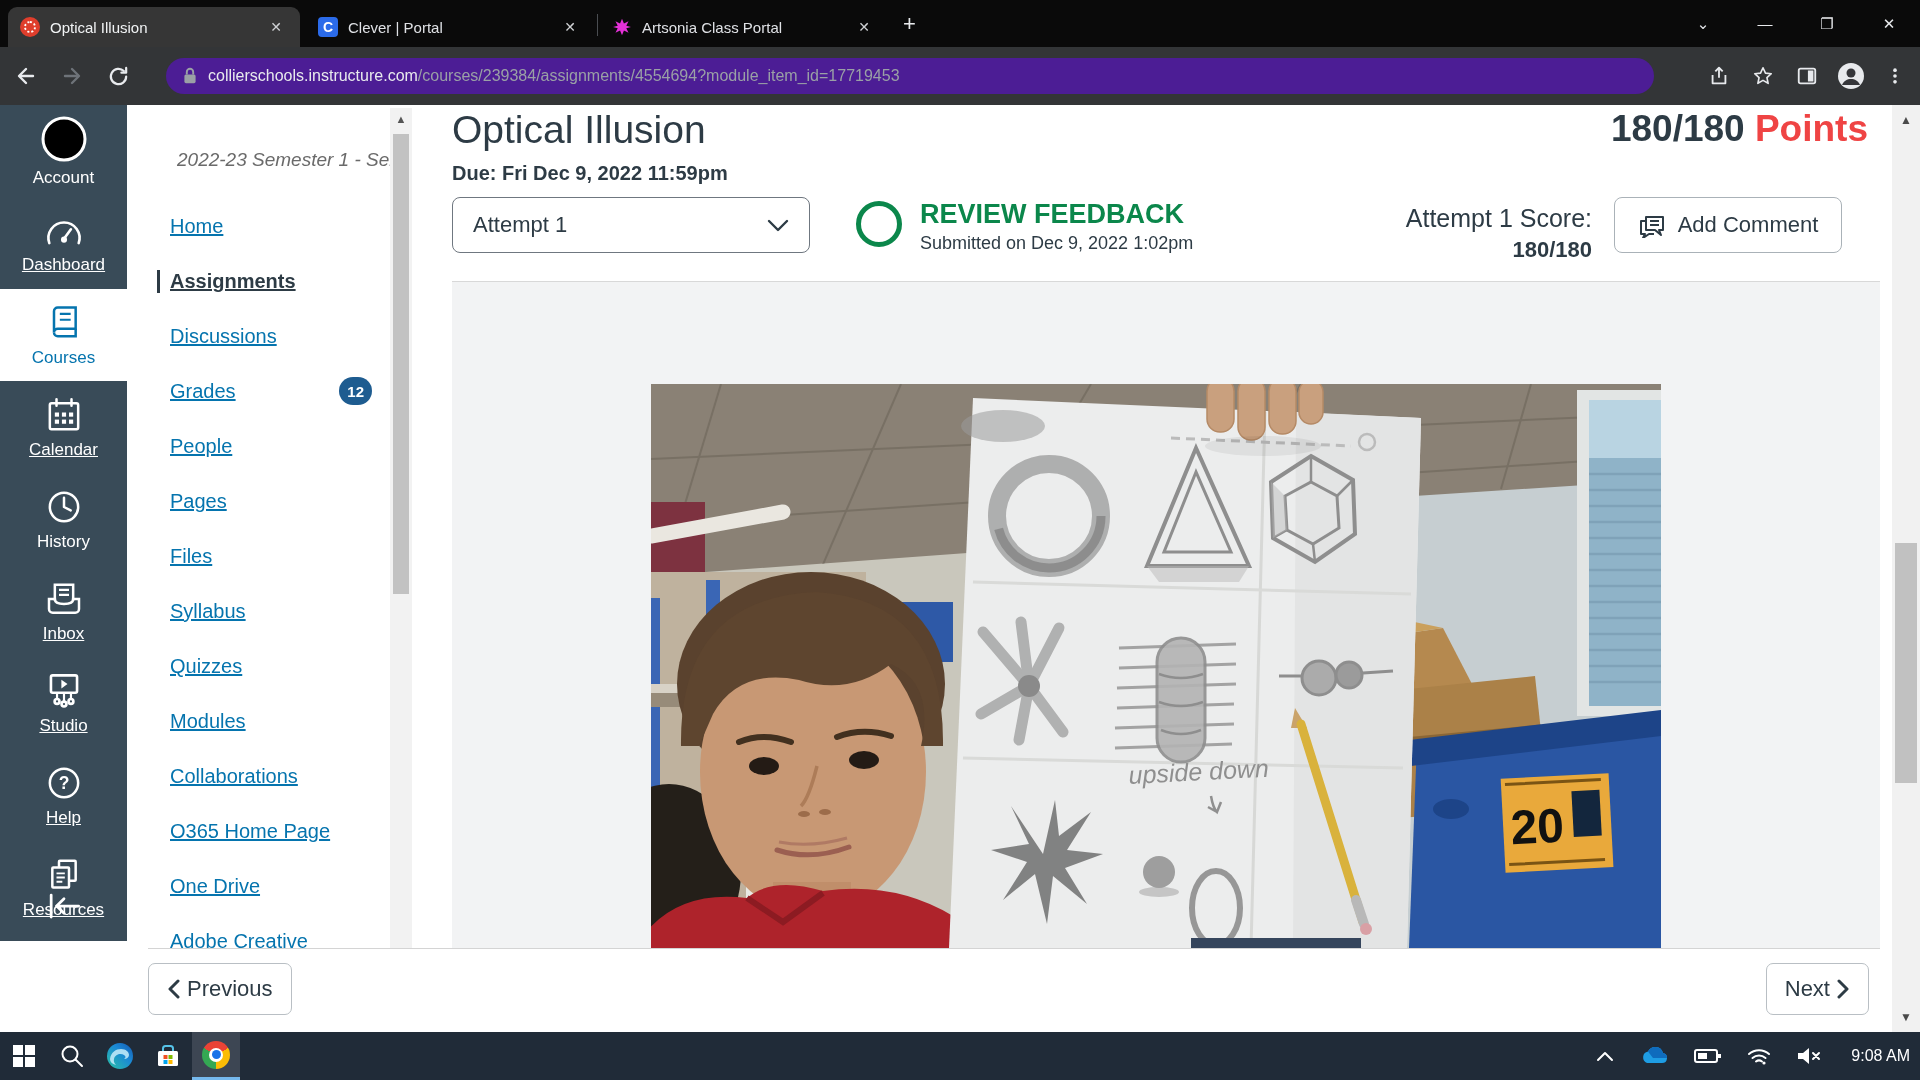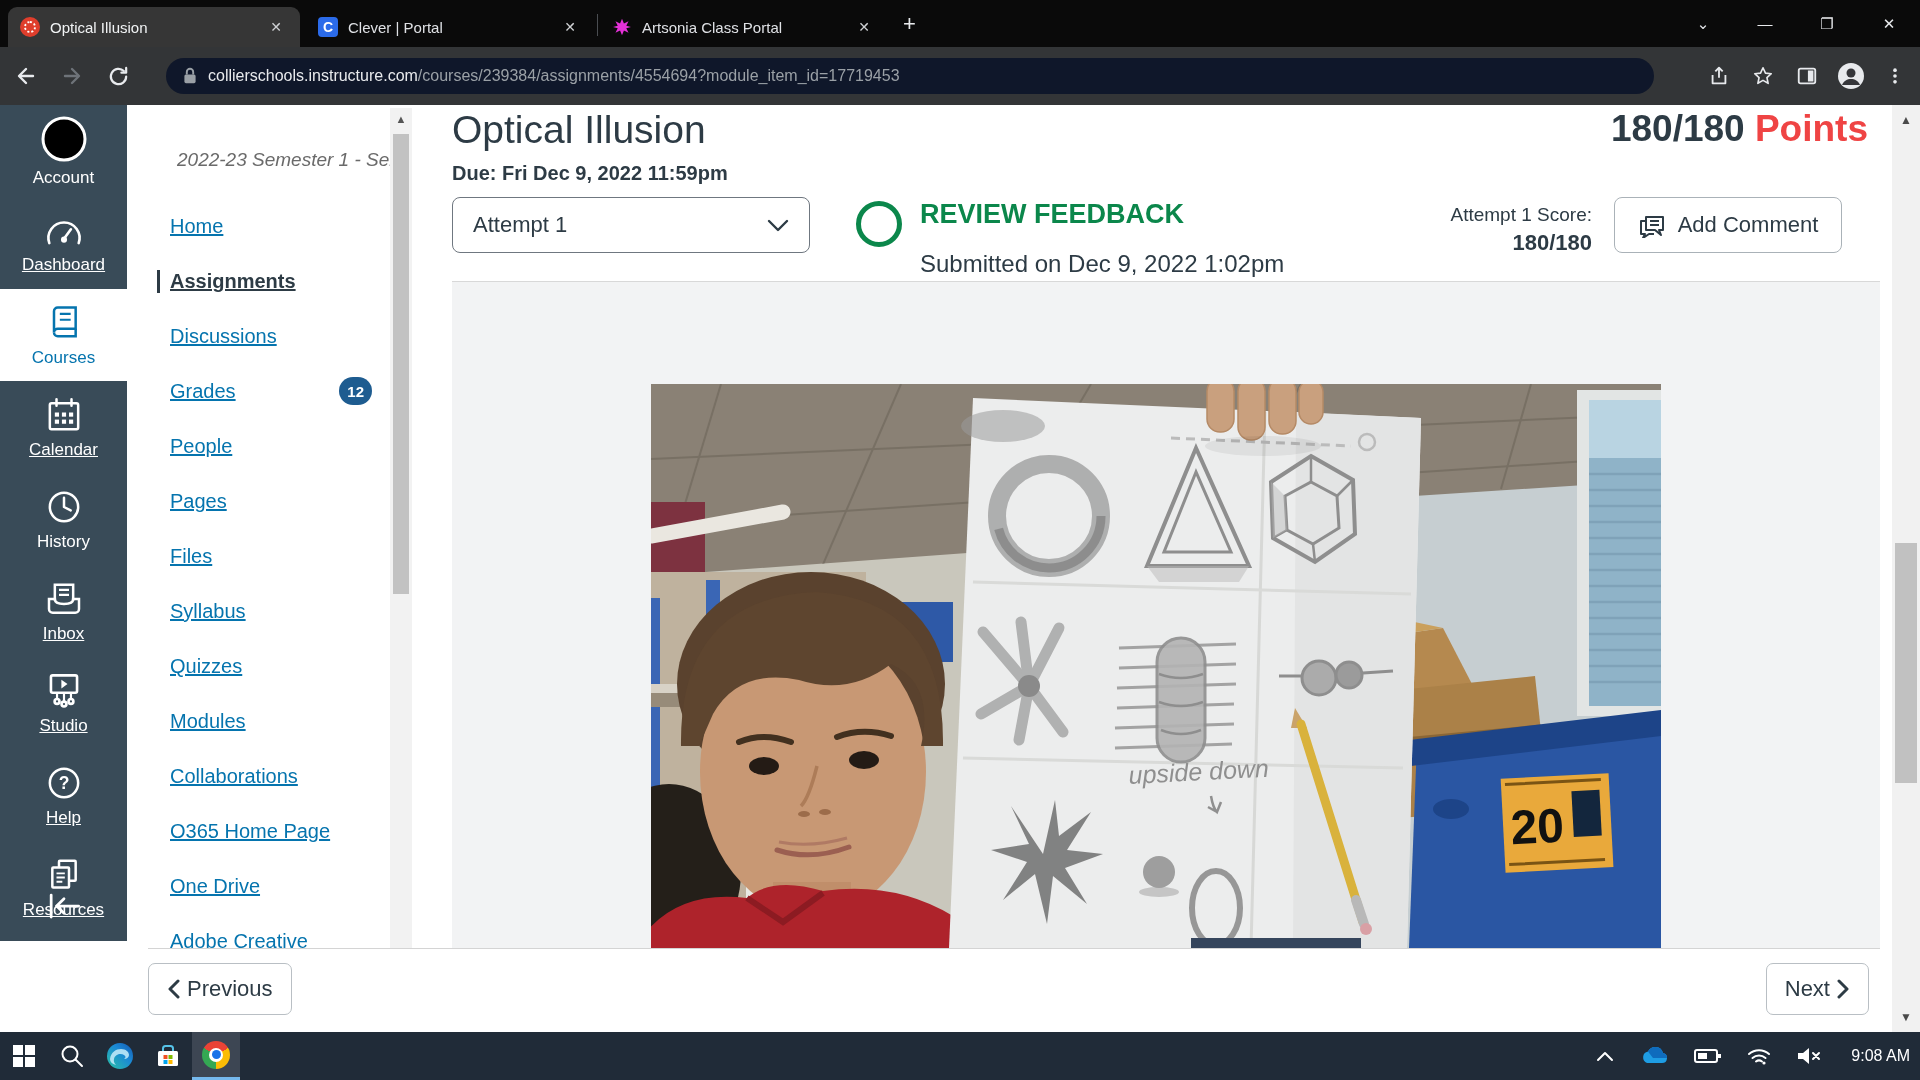--- a/index.html
+++ b/index.html
@@ -15,21 +15,21 @@
   .tab .x { font-size:14px; color:#cfd1d4; padding:2px 6px; border-radius:50%; }
   .tab-divider { position:absolute; top:14px; width:1px; height:22px; background:#4a4d51; }
   .newtab { position:absolute; left:903px; top:13px; color:#e8eaed; font-size:22px; line-height:22px; }
   .winctl { position:absolute; top:0; height:47px; width:62px; display:flex; align-items:center; justify-content:center; color:#e8eaed; font-size:15px; }
   .favicon { width:20px; height:20px; border-radius:4px; flex:none; display:flex; align-items:center; justify-content:center; }
   .fav-canvas { background:#df3e2c; border-radius:50%; position:relative; }
   .fav-canvas::after { content:""; position:absolute; inset:4px; border-radius:50%; border:2px dotted #fff; }
   .fav-clever { background:#2b6bea; color:#fff; font-weight:bold; font-size:14px; }
   #toolbar { position:absolute; left:0; top:47px; width:1920px; height:58px; background:#333537; display:flex; align-items:center; }
   .navbtn { width:40px; height:40px; margin-left:6px; display:flex; align-items:center; justify-content:center; }
-  #omnibox { position:absolute; left:166px; top:11px; width:1488px; height:36px; background:#0f172a;
+  #omnibox { position:absolute; left:166px; top:11px; width:1488px; height:36px; background:#4c1d95;
              border-radius:18px; display:flex; align-items:center; padding:0 16px; gap:10px; }
   #urltext { font-size:16px; color:#9aa0a6; white-space:nowrap; overflow:hidden; }
   #urltext .host { color:#e8eaed; }
   .tool-ic { width:34px; height:34px; display:flex; align-items:center; justify-content:center; }
   #toolbar-right { position:absolute; right:8px; top:12px; display:flex; gap:10px; align-items:center; }
 
   
   #canvas-app { position:absolute; left:0; top:105px; width:1920px; height:927px; background:#fff; }
 
   #gnav { position:absolute; left:0; top:0; width:127px; height:836px; background:var(--canvas-nav-bg,#394B58); }
@@ -60,23 +60,23 @@
   #points .pv { font-weight:bold; }
   #points .pl { font-weight:700; color:#ef4444; }
   #due { position:absolute; left:0; top:57px; font-size:20px; font-weight:bold; color:#2D3B45; }
   #attempt-select { position:absolute; left:0; top:92px; width:358px; height:56px; border:1px solid #6f7780;
                     border-radius:8px; background:#fff; display:flex; align-items:center; padding:8px 20px;
                     font-size:22px; color:#2D3B45; cursor:pointer; }
   #attempt-select .chev { margin-left:auto; }
   #status-circle { position:absolute; left:404px; top:96px; width:46px; height:46px; border:5px solid var(--success-green,#0B874B); border-radius:50%; }
   #status-text { position:absolute; left:468px; top:94px; }
   #status-line1 { font-size:27px; font-weight:bold; color:var(--success-green,#0B874B); }
-  #status-line2 { font-size:24px; color:#2D3B45; margin-top:20px; }
+  #status-line2 { font-size:18px; color:#2D3B45; margin-top:3px; }
   #score { position:absolute; right:288px; top:99px; text-align:right; color:#2D3B45; }
-  #score .sl { font-size:19px; }
+  #score .sl { font-size:25px; }
   #score .sv { font-size:22px; font-weight:bold; margin-top:4px; }
   #add-comment { position:absolute; right:38px; top:92px; width:228px; height:56px; border:1px solid #aab2b8;
                  border-radius:8px; background:#fff; display:flex; align-items:center; justify-content:center;
                  gap:12px; font-size:22px; color:#2D3B45; cursor:pointer; }
   #content-divider { position:absolute; left:0; top:176px; width:1428px; border-top:1px solid #d8d8d8; }
   #preview { position:absolute; left:0; top:177px; width:1428px; height:666px; background:#f2f3f4; }
   #photo { position:absolute; left:199px; top:102px; width:1010px; height:564px; overflow:hidden; }
   #photo svg { display:block; }
 
   #footer { position:absolute; left:148px; top:843px; width:1732px; border-top:1px solid #d4d4d4; }

